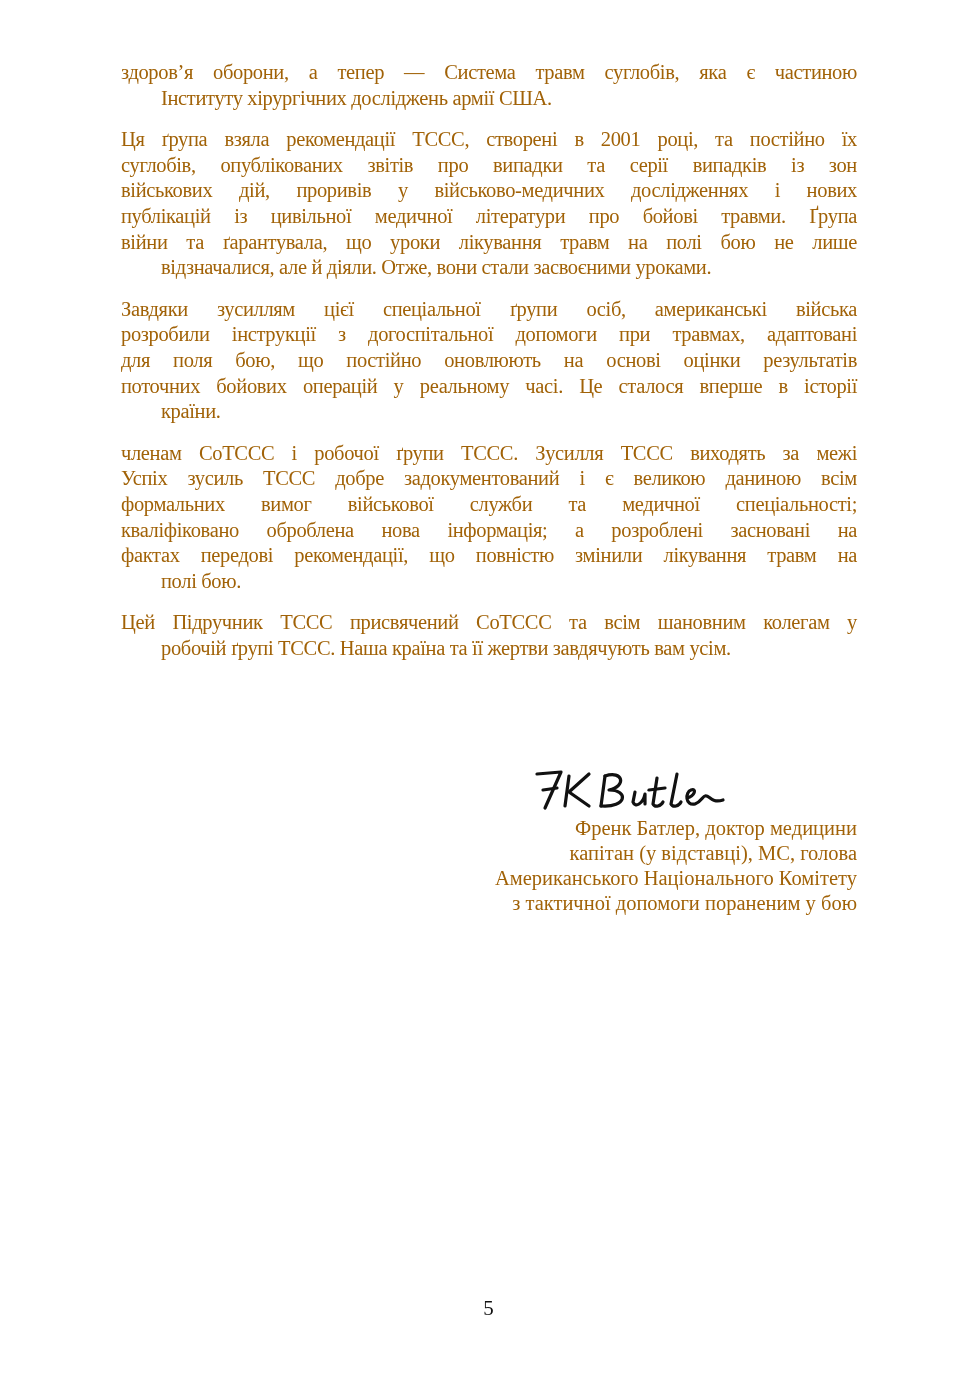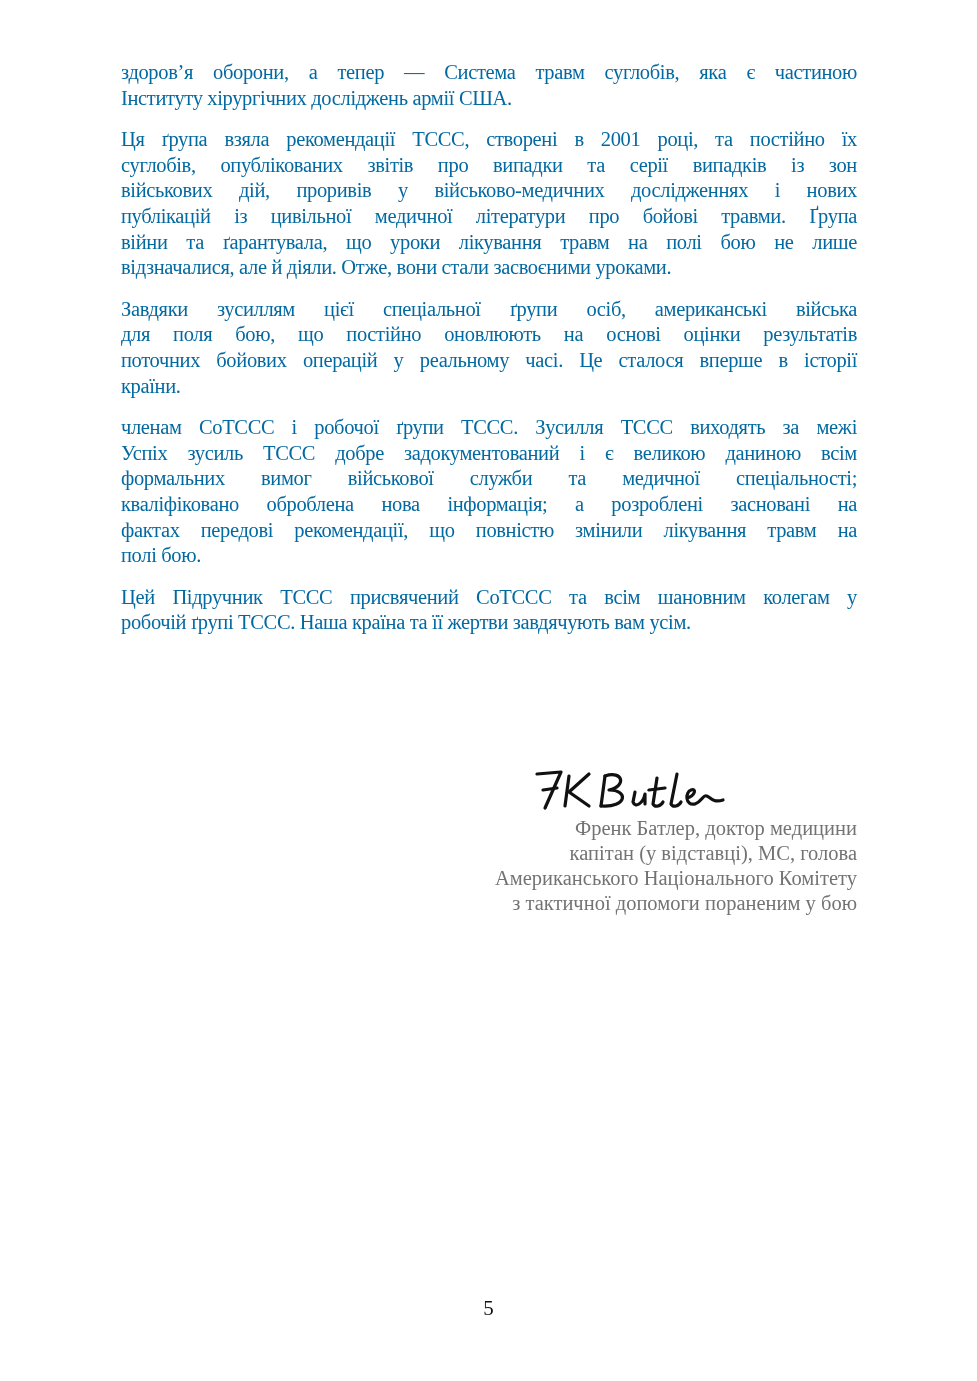--- a/index.html
+++ b/index.html
@@ -1,28 +1,28 @@
 <!DOCTYPE html>
 <html><head>
 <meta charset="utf-8">
 <style>
   html, body { margin: 0; padding: 0; background: #ffffff; }
   body { width: 977px; height: 1381px; position: relative; overflow: hidden; }
   .page { position: absolute; left: 0; top: 0; width: 977px; height: 1381px; background: #fff; }
   .content {
     position: absolute; left: 121px; top: 60px; width: 736px;
     font-family: "Liberation Serif", serif; font-size: 20.5px; line-height: 25.6px;
-    color: #0369a1; letter-spacing: -0.35px;
+    color: #a16207; letter-spacing: -0.35px;
   }
   .para { margin: 0 0 16px 0; text-align: justify; text-align-last: left; }
   .para .ln { display: block; text-align: justify; text-align-last: justify; white-space: normal; }
-  .para .ln.last { text-align-last: left; }
+  .para .ln.last { text-align-last: left; margin-left: 40px; }
   .signature-block {
     position: absolute; right: 120px; top: 764px; width: 440px; text-align: right;
-    font-family: "Liberation Serif", serif; font-size: 20.5px; line-height: 25px; color: #737373;
+    font-family: "Liberation Serif", serif; font-size: 20.5px; line-height: 25px; color: #a16207;
   }
   .sig-svg { display: block; margin: 0 0 0 auto; margin-right: 126px; width: 200px; height: 52px; }
   .sig-line { display: block; }
   .page-number {
     position: absolute; left: 0; width: 977px; top: 1296px; text-align: center;
     font-family: "Liberation Serif", serif; font-size: 21px; color: #111;
   }
 </style>
 </head>
 <body>
@@ -39,20 +39,21 @@
       <span class="ln">Ця ґрупа взяла рекомендації TCCC, створені в 2001 році, та постійно їх</span>
       <span class="ln">суглобів, опублікованих звітів про випадки та серії випадків із зон</span>
       <span class="ln">військових дій, проривів у військово-медичних дослідженнях і нових</span>
       <span class="ln">публікацій із цивільної медичної літератури про бойові травми. Ґрупа</span>
       <span class="ln">війни та ґарантувала, що уроки лікування травм на полі бою не лише</span>
       <span class="ln last">відзначалися, але й діяли. Отже, вони стали засвоєними уроками.</span>
     </p>
 
     <p class="para">
       <span class="ln">Завдяки зусиллям цієї спеціальної ґрупи осіб, американські війська</span>
+      <span class="ln">розробили інструкції з догоспітальної допомоги при травмах, адаптовані</span>
       <span class="ln">для поля бою, що постійно оновлюють на основі оцінки результатів</span>
       <span class="ln">поточних бойових операцій у реальному часі. Це сталося вперше в історії</span>
       <span class="ln last">країни.</span>
     </p>
 
     <p class="para">
       <span class="ln">членам CoTCCC і робочої ґрупи TCCC. Зусилля TCCC виходять за межі</span>
       <span class="ln">Успіх зусиль TCCC добре задокументований і є великою даниною всім</span>
       <span class="ln">формальних вимог військової служби та медичної спеціальності;</span>
       <span class="ln">кваліфіковано оброблена нова інформація; а розроблені засновані на</span>

